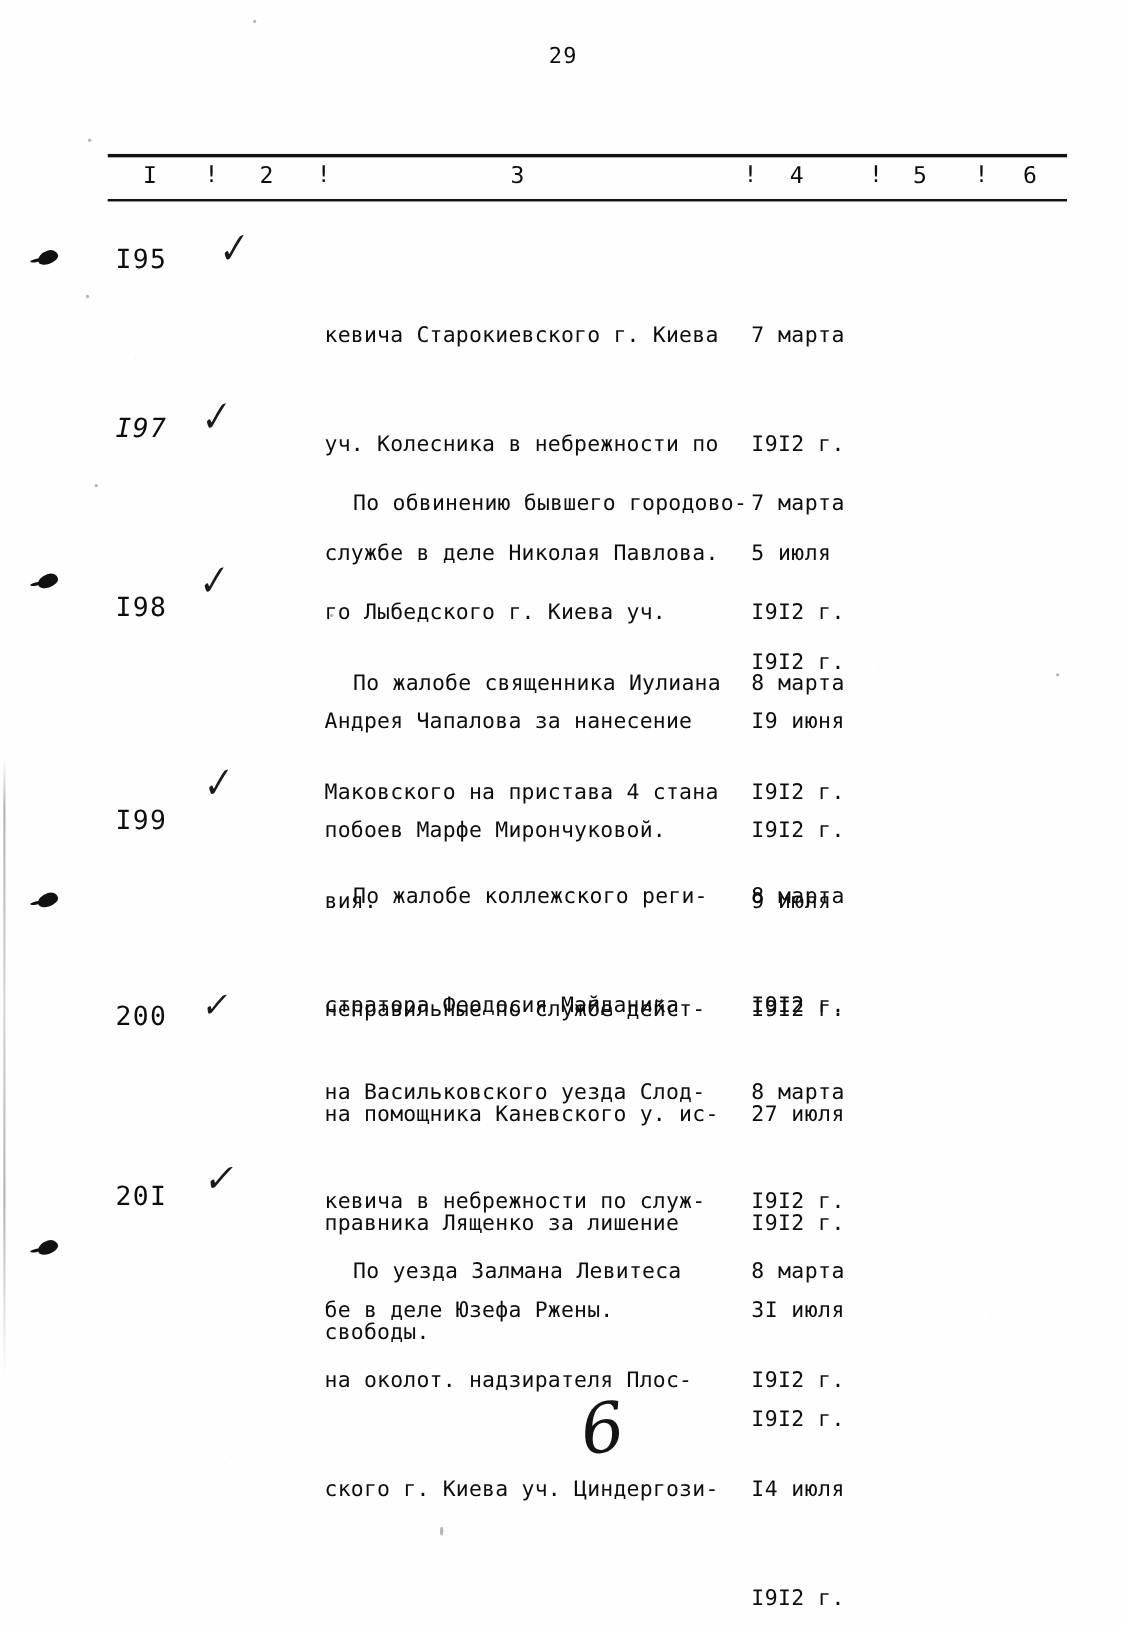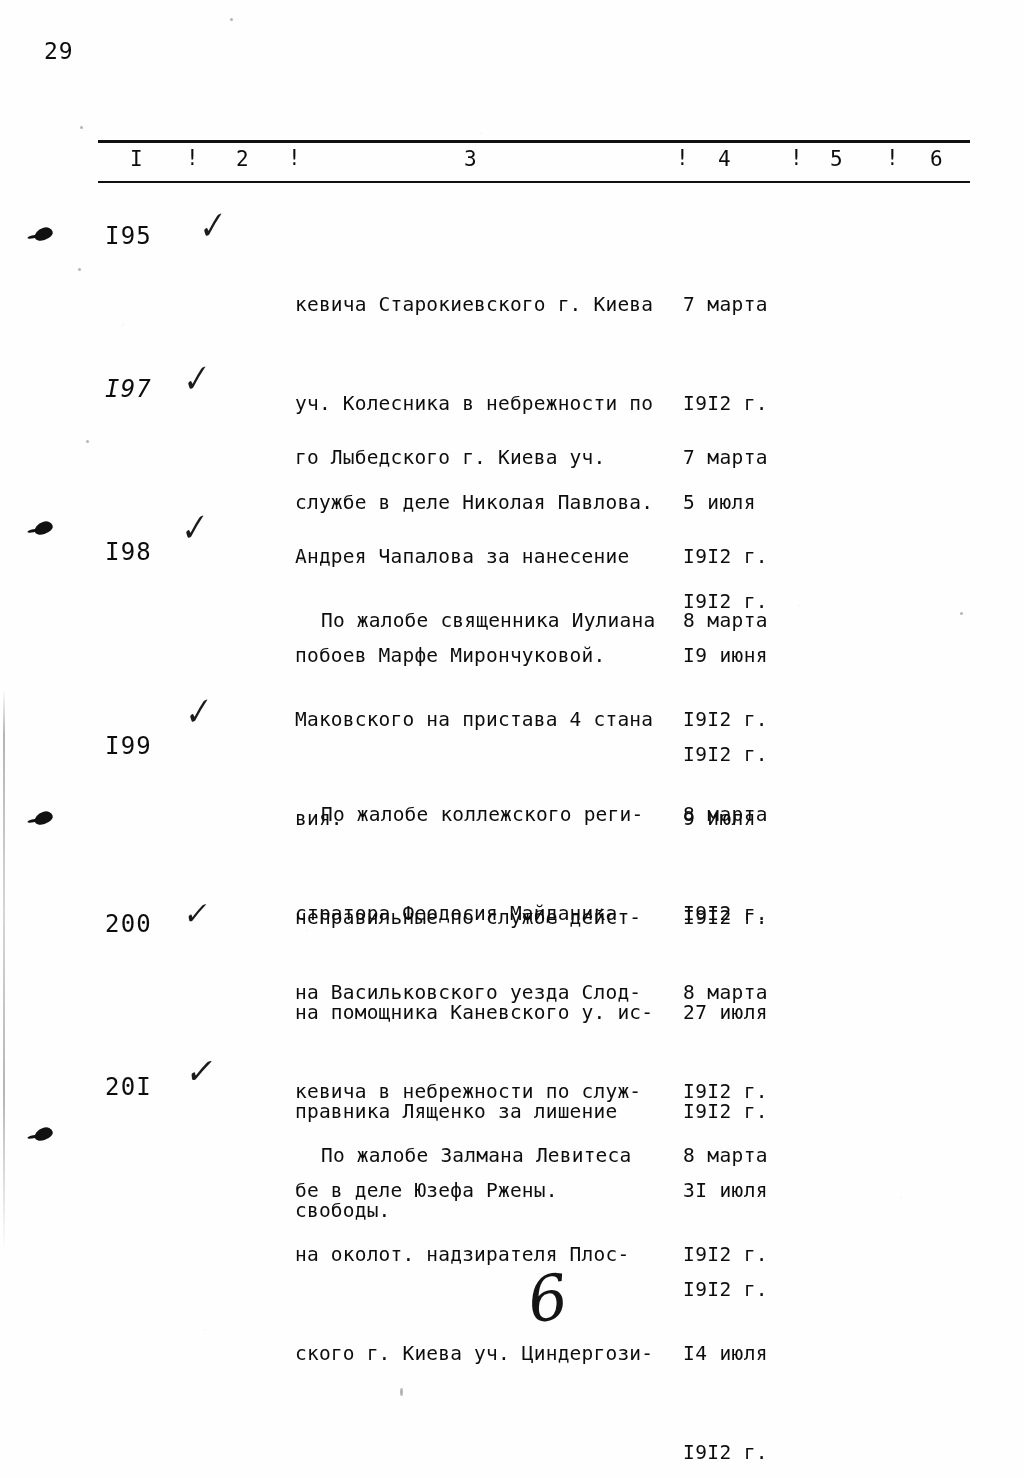--- a/index.html
+++ b/index.html
@@ -47,24 +47,23 @@
        rgba(120,120,120,.30) 40%,
        rgba(120,120,120,.55) 72%,
        rgba(120,120,120,0) 100%);
   }
 
   #page-number {
     position: absolute;
     left: 0;
     right: 0;
     top: 38px;
-    text-align: left;
-    font-size: 23px;
+    text-align: center;
+    font-size: 20px;
     letter-spacing: 1px;
-    margin-left: 44px;
   }
 
   
   #table-head {
     position: absolute;
     left: 98px;
     top: 140px;
     width: 872px;
   }
   .rule {
@@ -227,20 +226,21 @@
       <div>I9I2 г.</div>
       <div>5 июля</div>
       <div>I9I2 г.</div>
     </div>
   </div>
 
   <div class="record" style="top:375px;">
     <div class="rec-num" style="top:0px;font-style:italic;">I97</div>
     <div class="rec-check" style="left:180px;top:-16px;">✓</div>
     <div class="rec-body" style="top:0px;">
+      <div class="first">По обвинению бывшего городово-</div>
       <div>го Лыбедского г. Киева уч.</div>
       <div>Андрея Чапалова за нанесение</div>
       <div>побоев Марфе Мирончуковой.</div>
     </div>
     <div class="rec-dates" style="top:0px;">
       <div>7 марта</div>
       <div>I9I2 г.</div>
       <div>I9 июня</div>
       <div>I9I2 г.</div>
     </div>
@@ -294,21 +294,21 @@
       <div>I9I2 г.</div>
       <div>3I июля</div>
       <div>I9I2 г.</div>
     </div>
   </div>
 
   <div class="record" style="top:1073px;">
     <div class="rec-num" style="top:0px;">20I</div>
     <div class="rec-check" style="left:184px;top:-22px;font-size:34px;transform:rotate(-3deg);">✓</div>
     <div class="rec-body" style="top:0px;">
-      <div class="first">По жалобе Залмана Левитеса</div>
+      <div class="first">По уезда Залмана Левитеса</div>
       <div>на околот. надзирателя Плос-</div>
       <div>ского г. Киева уч. Циндергози-</div>
       
       
     </div>
     <div class="rec-dates" style="top:0px;">
       <div>8 марта</div>
       <div>I9I2 г.</div>
       <div>I4 июля</div>
       <div>I9I2 г.</div>

